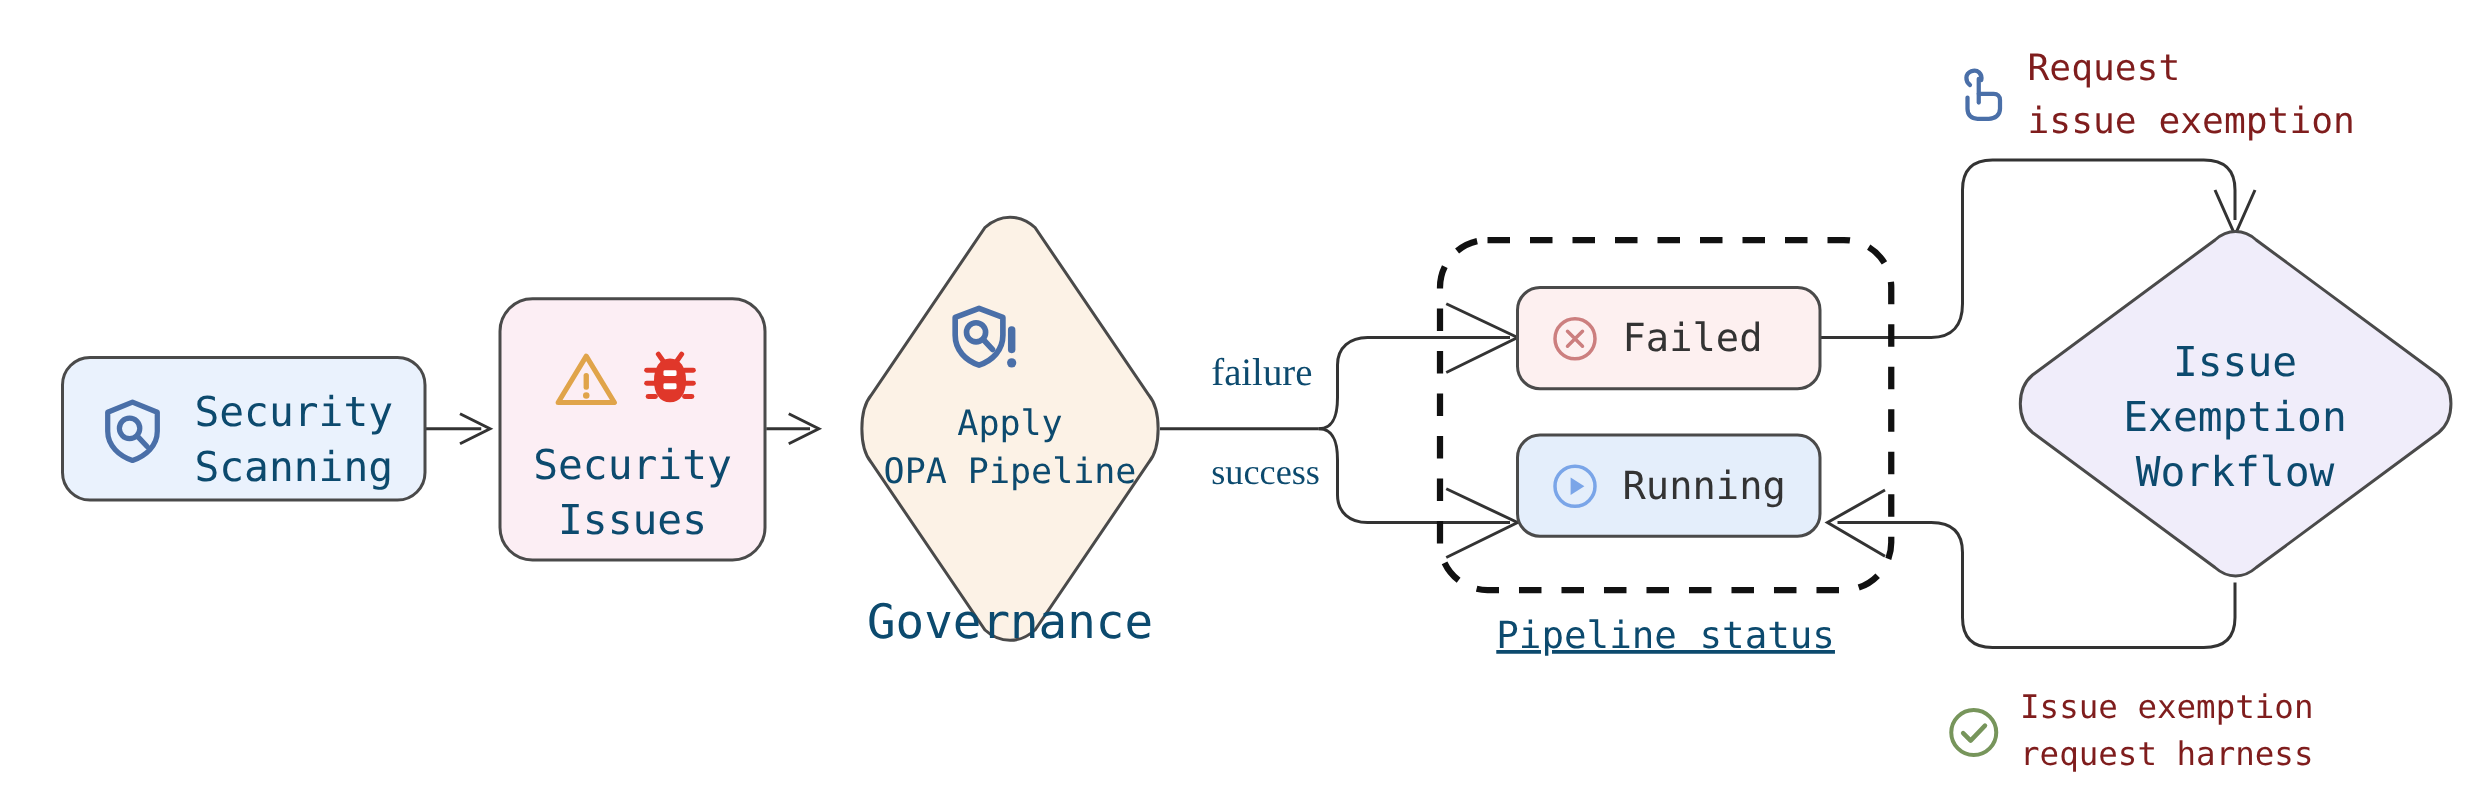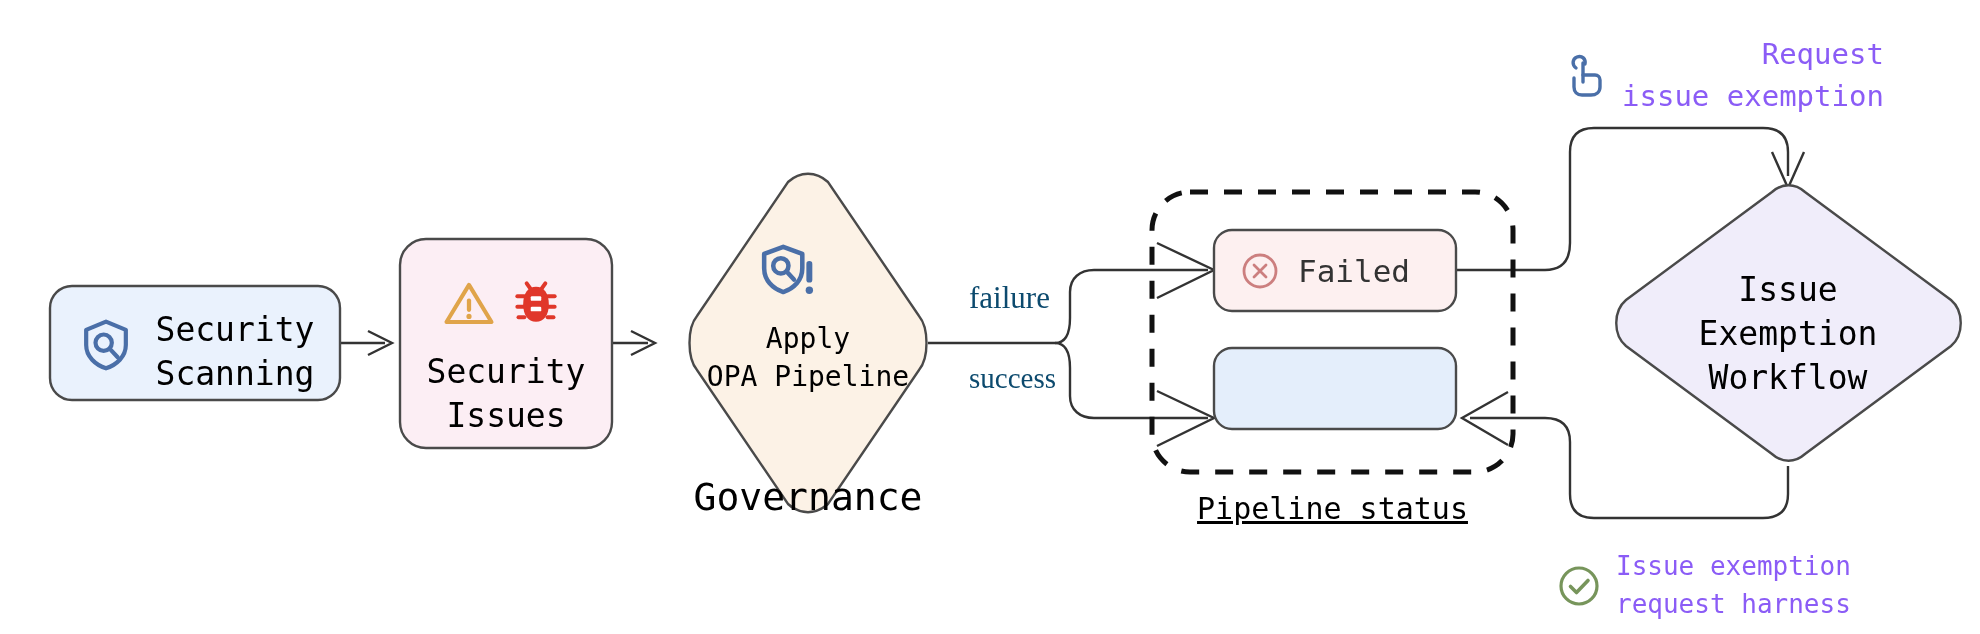--- a/index.html
+++ b/index.html
@@ -44,21 +44,21 @@
   .dashed-group {
     fill: none;
     stroke: #111111;
     stroke-width: 5;
     stroke-dasharray: 18 16;
     stroke-linecap: butt;
   }
   .node-label {
     position: absolute;
     font-family: "DejaVu Sans Mono", "Liberation Mono", monospace;
-    color: #000000;
+    color: #0c4a6e;
     text-align: center;
     line-height: 1.34;
     white-space: pre;
     pointer-events: none;
   }
   .edge-label {
     position: absolute;
     font-family: Liberation Serif, serif;
     color: #0c4a6e;
     white-space: pre;
@@ -71,24 +71,23 @@
     justify-content: center;
   }
   .annot {
     position: absolute;
     display: flex;
     align-items: center;
     gap: 14px;
   }
   .annot-text {
     font-family: "DejaVu Sans Mono", "Liberation Mono", monospace;
-    color: #8b5cf6;
+    color: #7f1d1d;
     line-height: 1.45;
     white-space: pre;
-    text-align: right;
   }
   .logo-wrap {
     position: absolute;
     display: flex;
     align-items: center;
     gap: 8px;
   }
   .logo-text {
     font-family: "Liberation Sans", "DejaVu Sans", sans-serif;
     font-size: 40px;
@@ -235,20 +234,29 @@
   <div class="status-row" style="left:1214px; top:230px; width:214px; height:81px; padding-left:26px;">
     <span class="icon-box" style="position:relative; left:0; top:0; width:40px; height:40px; flex:0 0 auto;">
       <svg width="40" height="40" viewBox="0 0 40 40" aria-hidden="true">
         <circle cx="20" cy="20" r="16" fill="none" stroke="#cc7f7f" stroke-width="2.8"></circle>
         <path d="M14 14 L26 26 M26 14 L14 26" stroke="#cc7f7f" stroke-width="2.8" stroke-linecap="round"></path>
       </svg>
     </span>
     <span class="status-text" style="margin-left:18px;">Failed</span>
   </div>
 
+  <div class="status-row" style="left:1214px; top:348px; width:242px; height:81px; padding-left:26px;">
+    <span class="icon-box" style="position:relative; left:0; top:0; width:40px; height:40px; flex:0 0 auto;">
+      <svg width="40" height="40" viewBox="0 0 40 40" aria-hidden="true">
+        <circle cx="20" cy="20" r="16" fill="none" stroke="#7aa5e8" stroke-width="2.8"></circle>
+        <path d="M16.5 13 L27.5 20 L16.5 27 Z" fill="#7aa5e8"></path>
+      </svg>
+    </span>
+    <span class="status-text" style="margin-left:18px;">Running</span>
+  </div>
 
   <div class="node-label" style="left:140px; top:308px; width:190px; font-size:33px;">Security
 Scanning</div>
 
   <div class="node-label" style="left:400px; top:350px; width:212px; font-size:33px;">Security
 Issues</div>
 
   <div class="node-label" style="left:683px; top:320px; width:250px; font-size:28px;">Apply
 OPA Pipeline</div>
 

